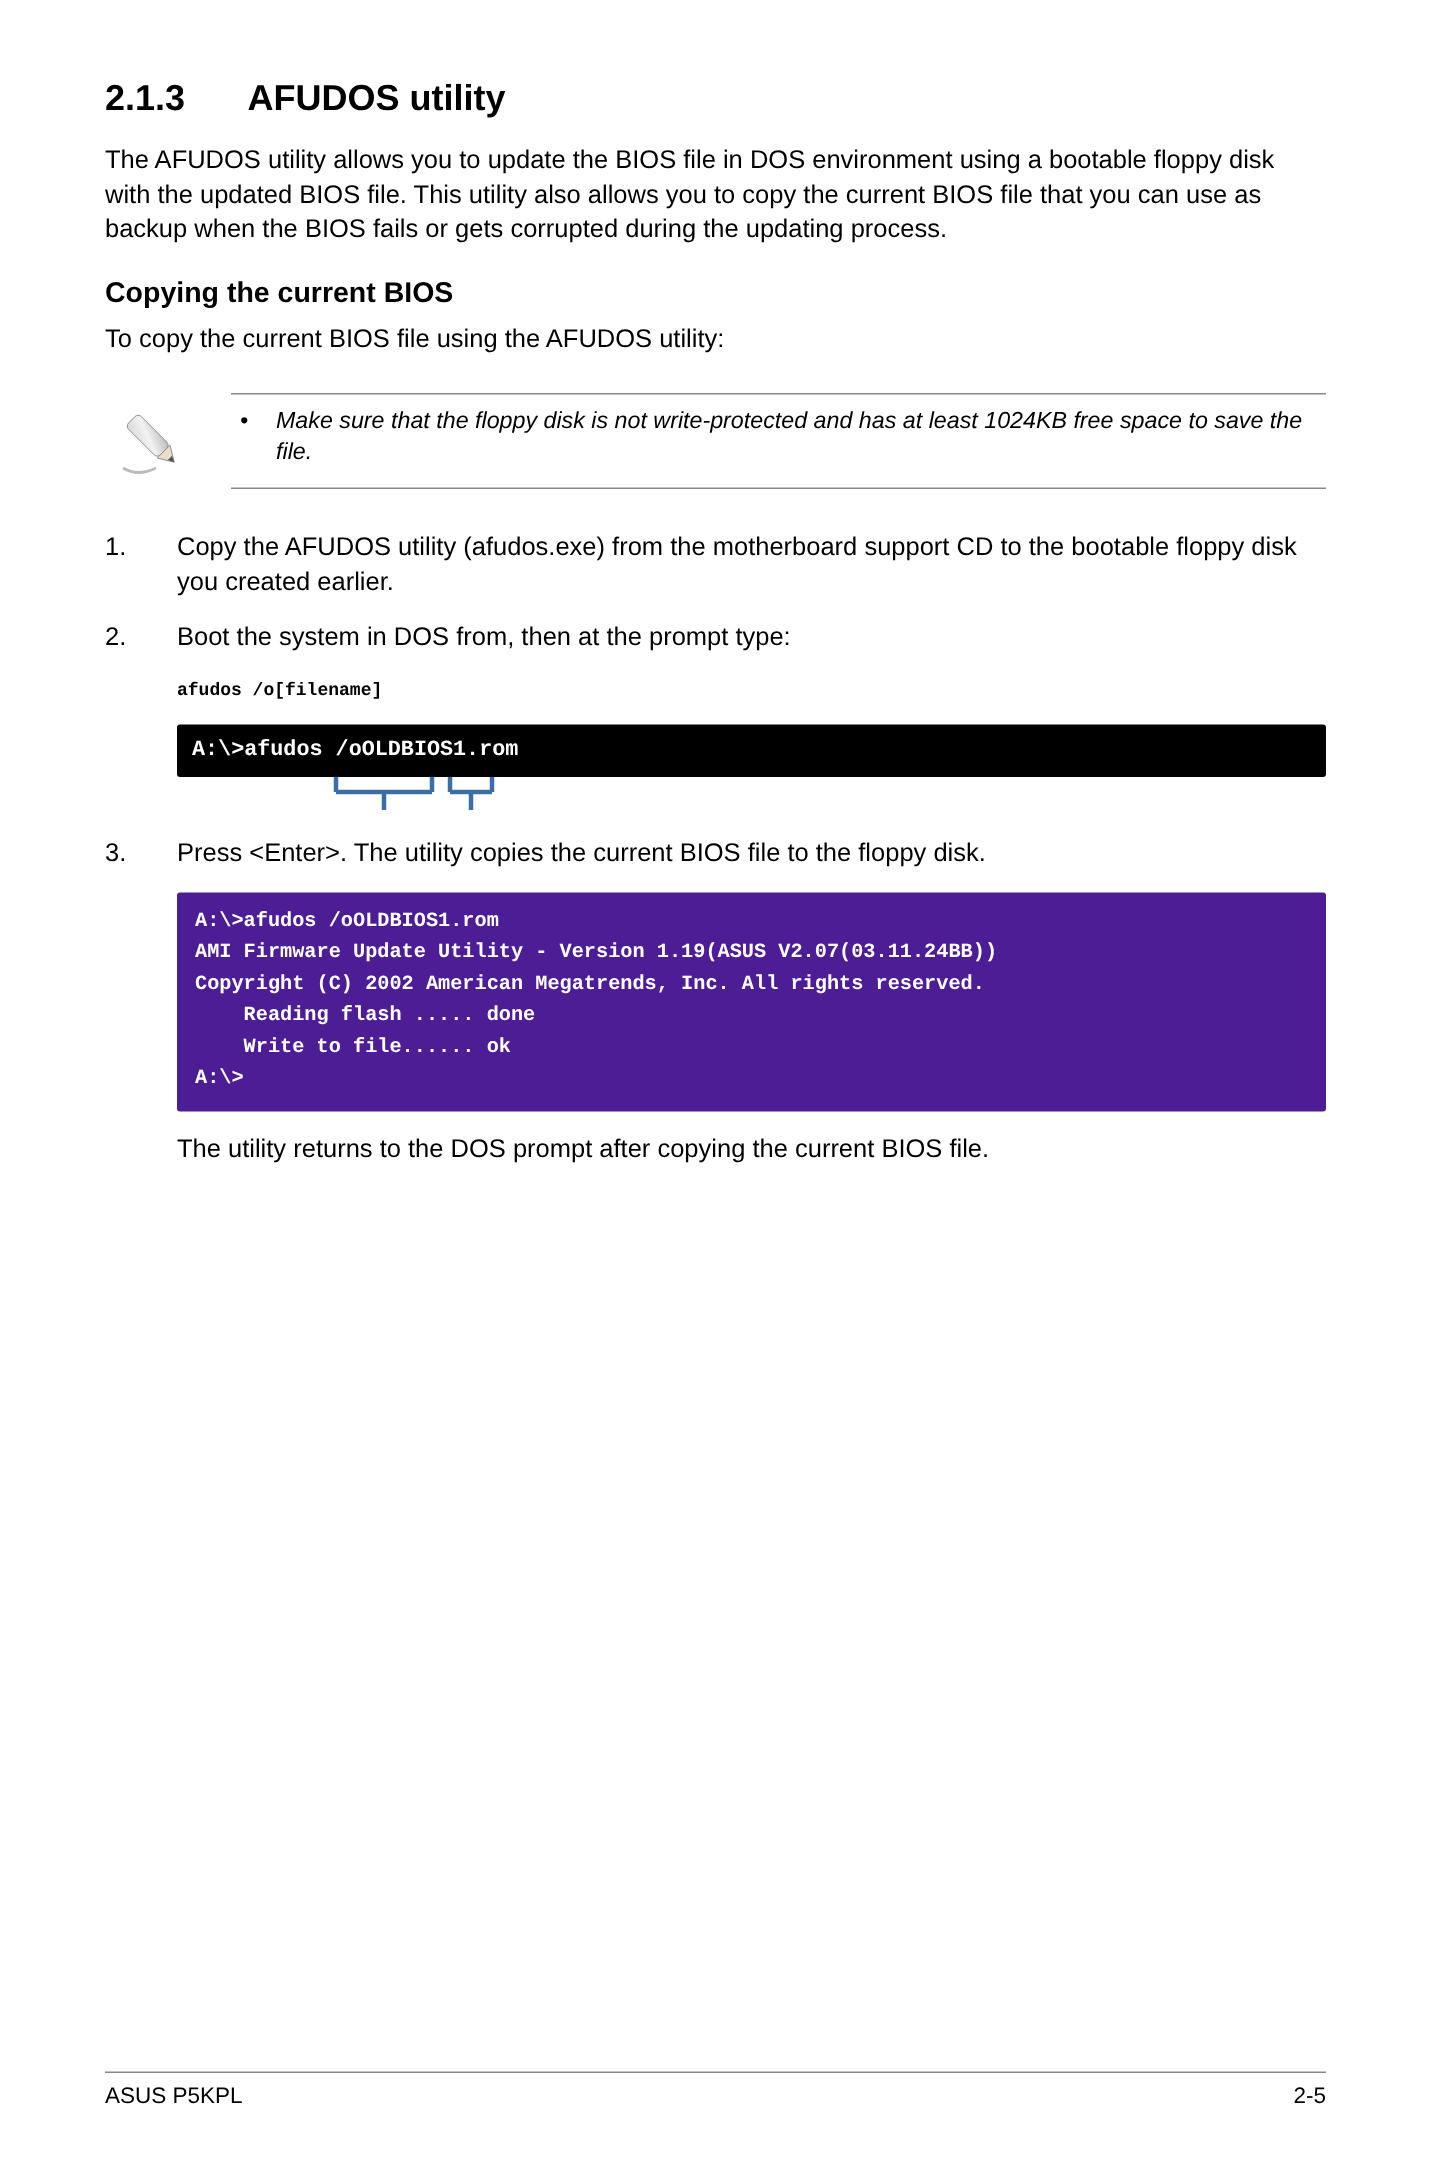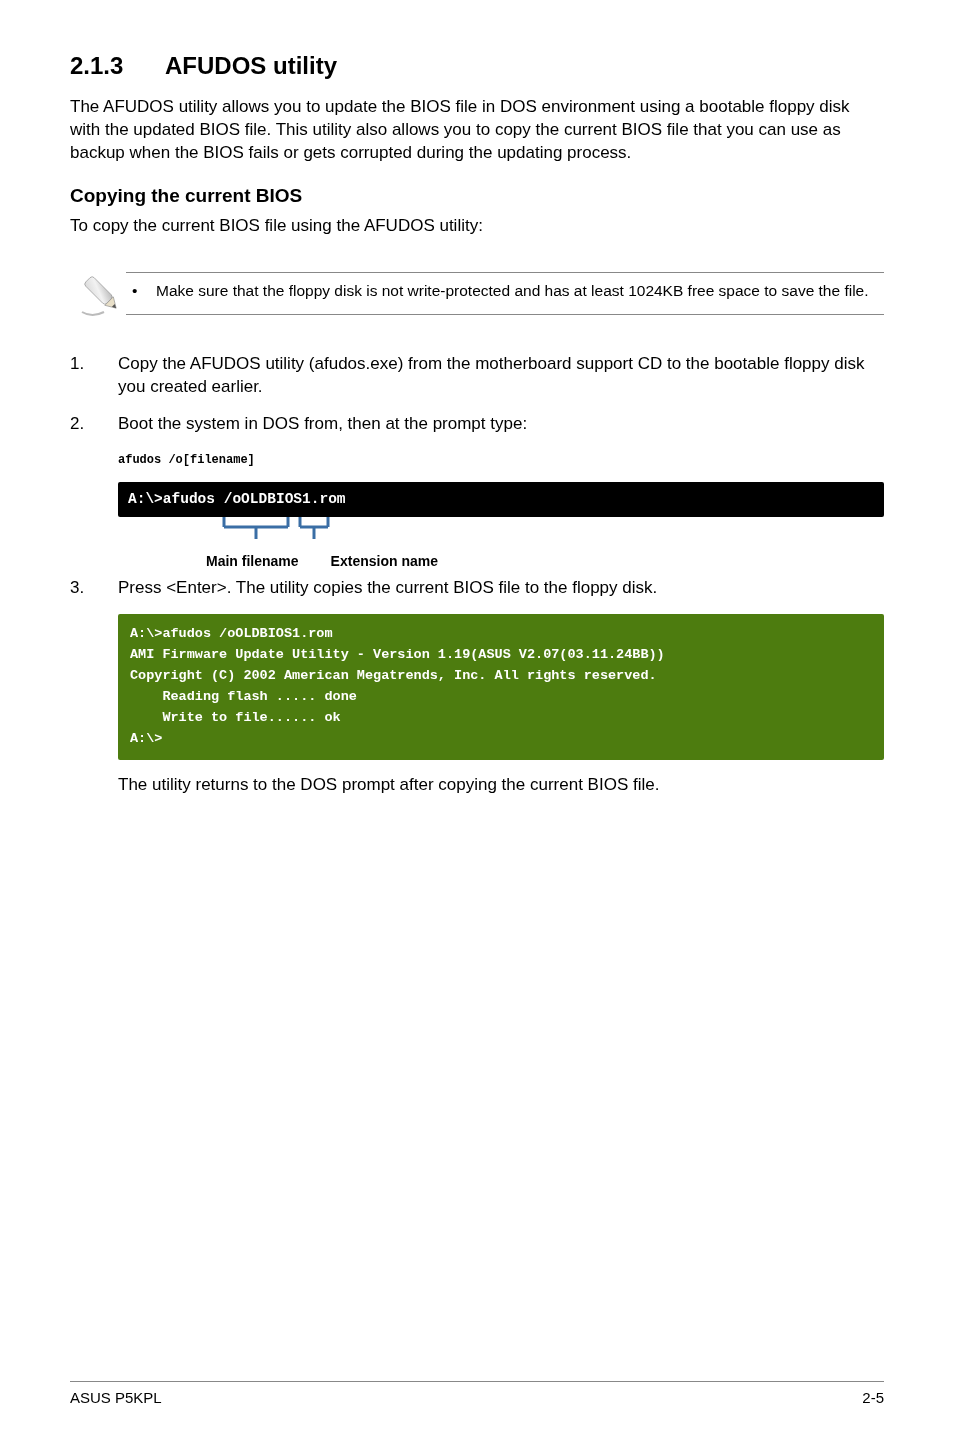--- a/index.html
+++ b/index.html
@@ -19,23 +19,25 @@
     font-weight: bold;
     margin-bottom: 14px;
   }
   h2.section-title .sec-num { display: inline-block; width: 95px; }
   p.body { margin-bottom: 16px; }
   h3.sub-head { font-size: 19px; font-weight: bold; margin-top: 18px; margin-bottom: 6px; }
   p.sub-intro { margin-bottom: 24px; }
 
   .note-box {
     display: flex;
-    align-items: center;
+    align-items: flex-start;
+    gap: 28px;
     margin: 8px 0 28px 0;
     padding-left: 8px;
+    font-style: italic;
   }
   .note-icon { width: 48px; flex: 0 0 48px; margin-top: 8px; }
   .note-content { flex: 1; }
   .note-hr { border: none; border-top: 1px solid #888; margin: 0 0 8px 0; }
   .note-hr-bottom { border: none; border-top: 1px solid #888; margin-top: 8px; }
   .note-ul { list-style: none; font-size: 15.5px; }
   .note-ul li { position: relative; padding-left: 30px; margin: 6px 0 12px 0; line-height: 1.35; }
   .note-ul li:before { content: "•"; position: absolute; left: 6px; top: 0; }
 
   ol.steps { list-style: none; counter-reset: step; margin-bottom: 12px; }
@@ -51,21 +53,21 @@
     font-family: "Courier New", monospace;
     font-size: 14.5px;
     font-weight: bold;
     padding: 8px 10px;
     border-radius: 2px;
     margin: 10px 0 0 48px;
     line-height: 1.35;
     white-space: pre;
   }
   .terminal2 {
-    background: #4d7c0f;
+    background: #4c1d95;
     color: #fff;
     font-family: "Courier New", monospace;
     font-size: 13.5px;
     font-weight: bold;
     padding: 10px 12px;
     border-radius: 2px;
     margin: 8px 0 14px 48px;
     line-height: 1.55;
     white-space: pre;
   }
@@ -149,24 +151,20 @@
       <line x1="170" y1="0" x2="170" y2="10"></line>
       <line x1="106" y1="10" x2="170" y2="10"></line>
       <line x1="138" y1="10" x2="138" y2="22"></line>
 
       <line x1="182" y1="0" x2="182" y2="10"></line>
       <line x1="210" y1="0" x2="210" y2="10"></line>
       <line x1="182" y1="10" x2="210" y2="10"></line>
       <line x1="196" y1="10" x2="196" y2="22"></line>
     </g>
   </svg>
-  <div class="diagram-labels">
-    <span class="lbl1">Main filename</span>
-    <span class="lbl2">Extension name</span>
-  </div>
 </div>
 
 <ol class="steps" start="3" style="counter-reset: step 2;">
   <li>
     <div class="step-body">Press &lt;Enter&gt;. The utility copies the current BIOS file to the floppy disk.</div>
   </li>
 </ol>
 
 <div class="terminal2"><span>A:\&gt;afudos /oOLDBIOS1.rom</span>
 <span>AMI Firmware Update Utility - Version 1.19(ASUS V2.07(03.11.24BB))</span>

